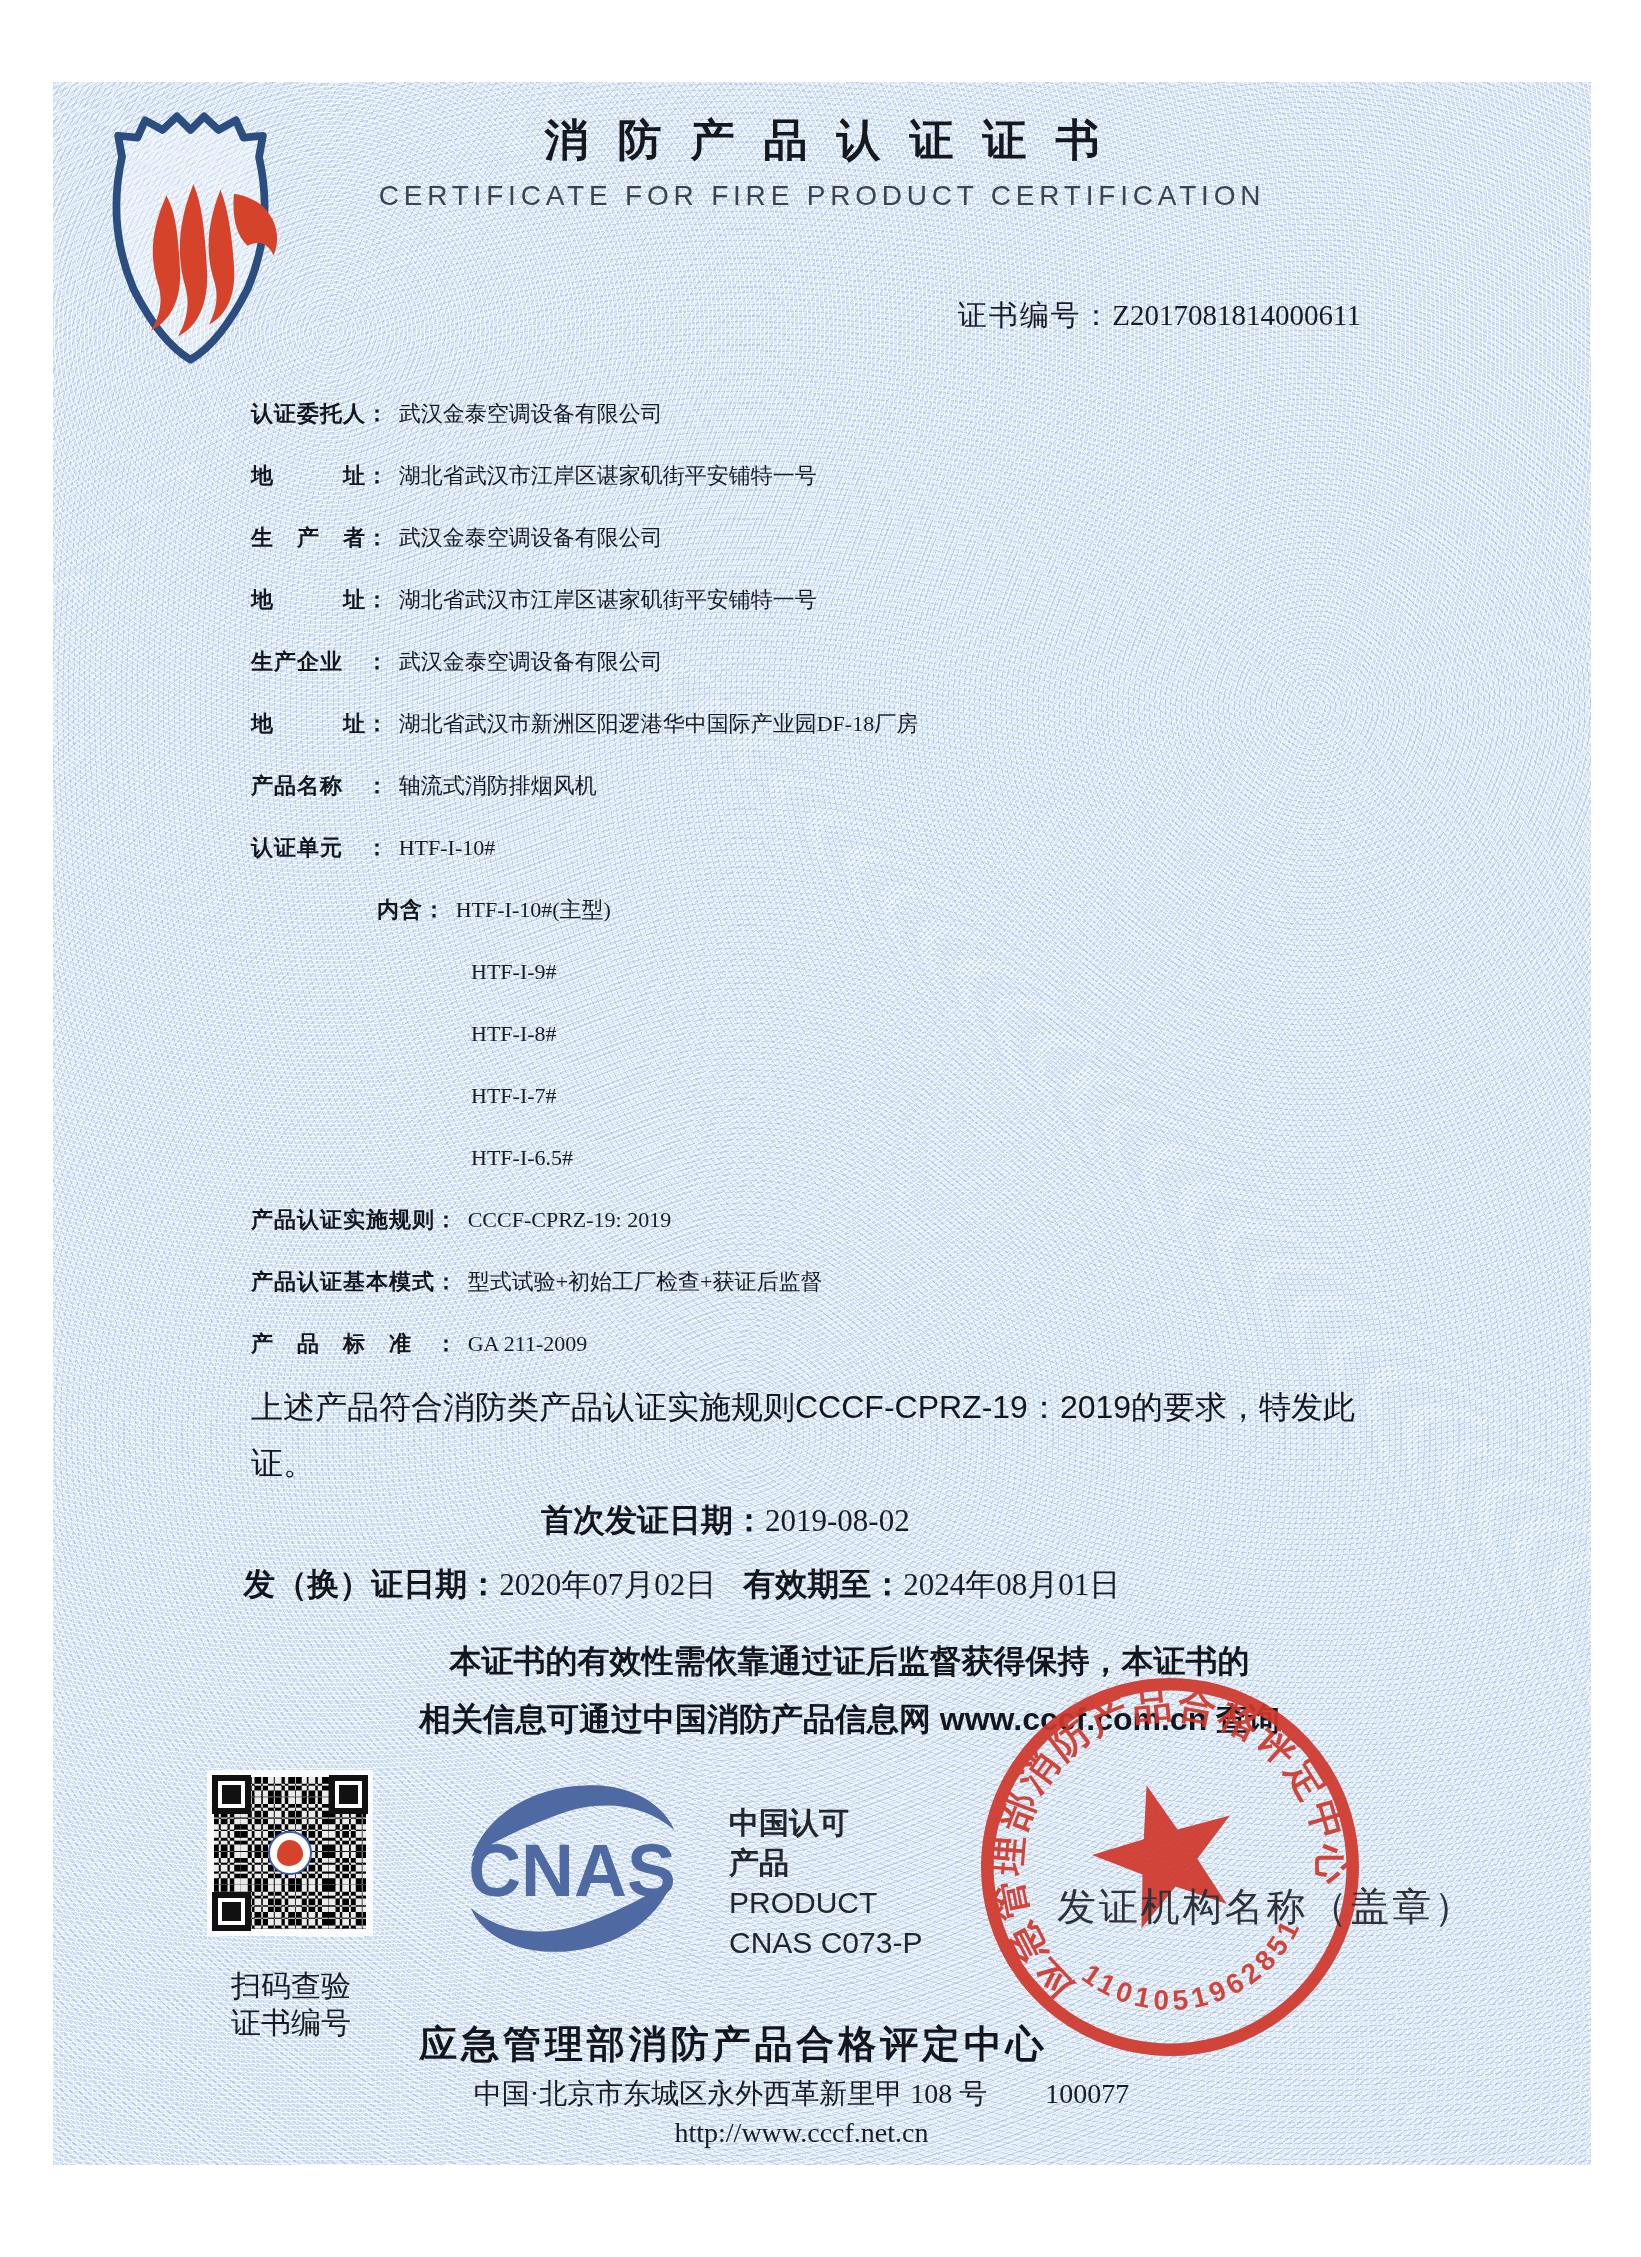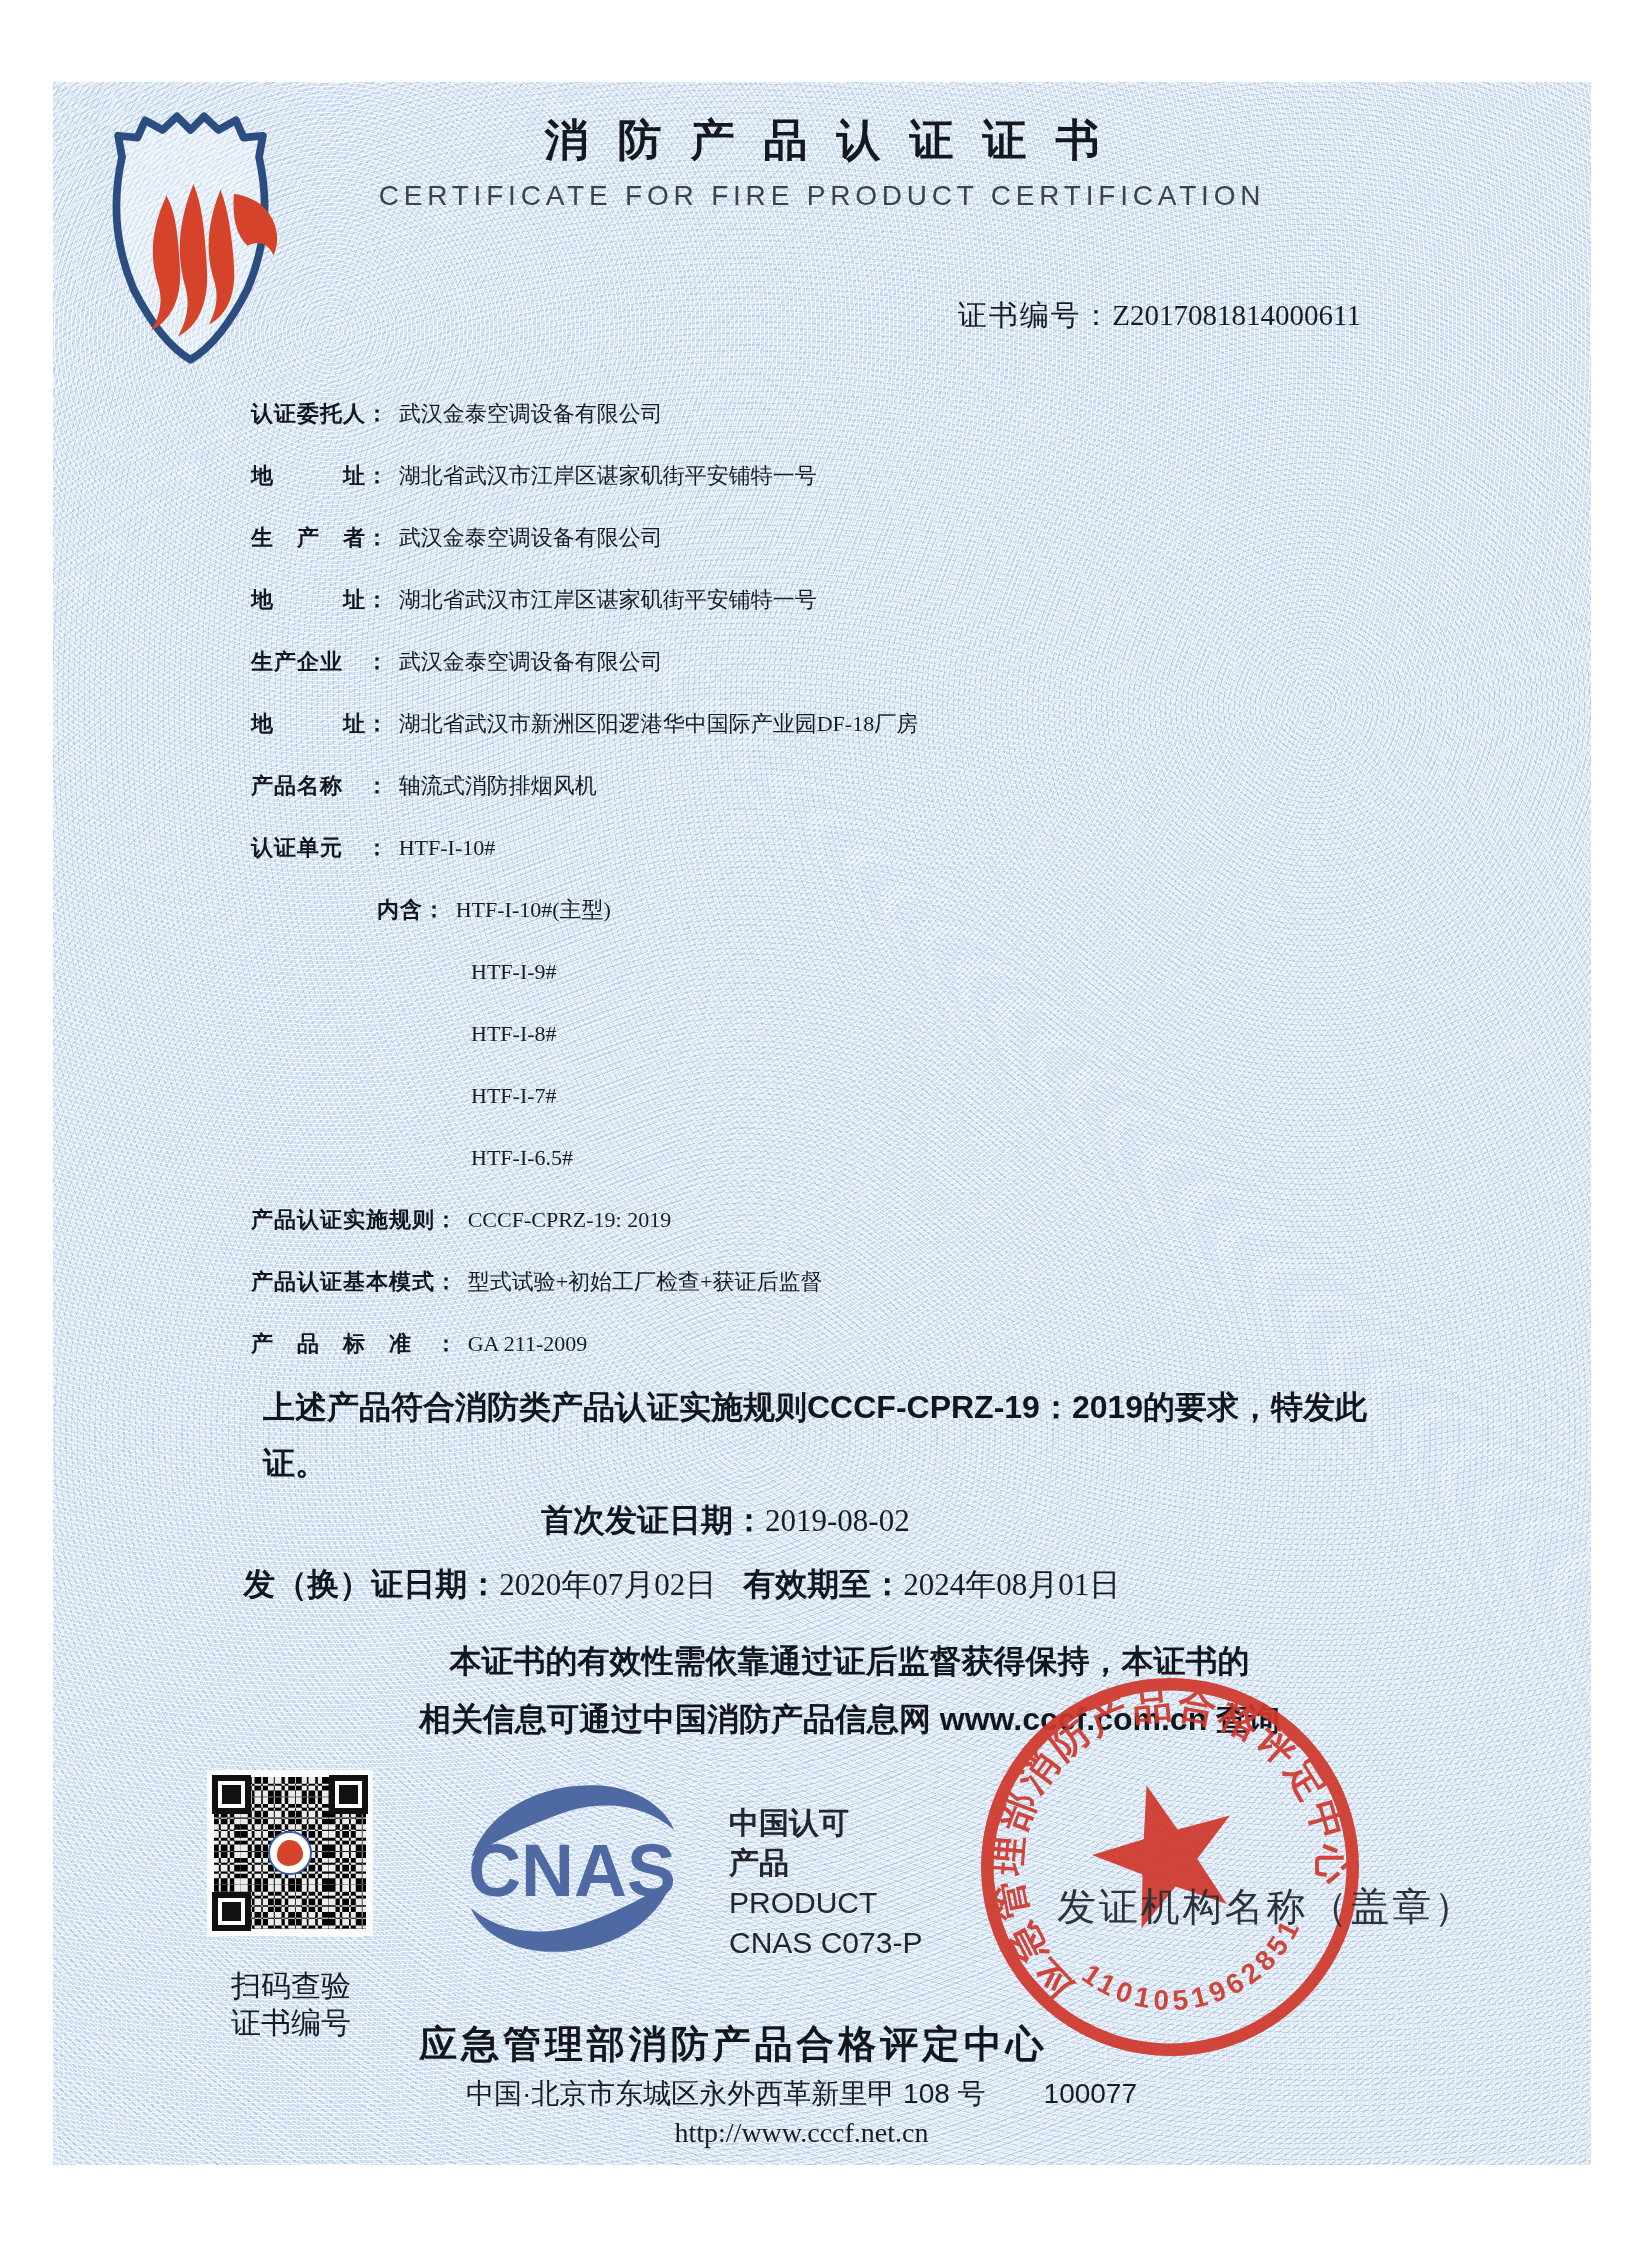--- a/index.html
+++ b/index.html
@@ -35,21 +35,21 @@
 
   .fields { position:absolute; left:198px; top:301px; width:1246px; }
   .row  { line-height:62px; font-size:22px; white-space:nowrap; }
   .row .lbl { font-weight:bold; color:#14161d; margin-right:9.7px; letter-spacing:1px; }
   .row .val { font-family:"Liberation Serif", serif; color:#181b24; }
   .row.indent { padding-left:126px; }
   .row.cont   { padding-left:220px; }
 
   .statement {
     margin-top:3.9px; width:1110px; line-height:56px;
-    font-size:32px; font-weight:bold; color:#14161d;margin-left:12px;
+    font-size:32px; font-weight:normal; color:#14161d;
   }
   .dateline { line-height:58px; white-space:nowrap; }
   .dateline .lbl { font-size:32px; font-weight:bold; color:#14161d; }
   .dateline .val { font-size:31px; font-family:"Liberation Serif", serif; color:#181b24; }
   .dl1 { margin-left:290px; }
   .dl2 { margin-left:-7.7px; }
   .dl2 .gap { margin-left:27px; }
   .notice {
     margin-top:13.5px; width:1197px; text-align:center;
     font-size:32px; font-weight:bold; color:#14161d; line-height:58px;
@@ -88,21 +88,21 @@
     position:absolute; left:1004px; top:1798px; font-size:39px; letter-spacing:2.9px;
     color:#2e3138; font-family:Liberation Serif, serif; white-space:nowrap; z-index:5;text-align:right;
   }
 
   .issuer {
     position:absolute; left:0; top:1937px; width:1361px; text-align:center;
     font-size:38px; font-weight:bold; color:#14161d; letter-spacing:3.9px; white-space:nowrap;
   }
   .addr {
     position:absolute; left:0; top:1993px; width:1497px; text-align:center;
-    font-size:28px; color:#181b24; font-family:Liberation Sans, sans-serif; white-space:nowrap;
+    font-size:28px; color:#181b24; font-family:Liberation Serif, serif; white-space:nowrap;
   }
   .addr .post { margin-left:58px; }
   .website {
     position:absolute; left:0; top:2035px; width:1497px; text-align:center;
     font-size:28px; color:#181b24; font-family:"Liberation Serif", serif;
   }
 </style>
 </head>
 <body>
 

